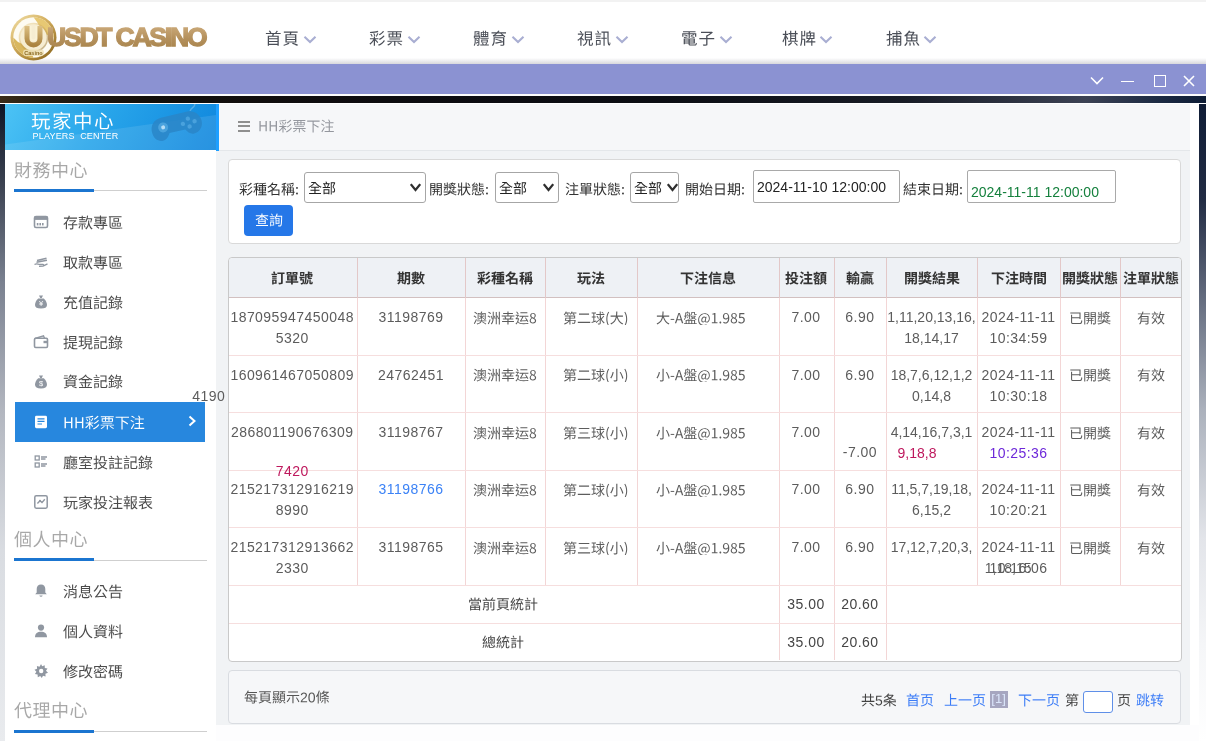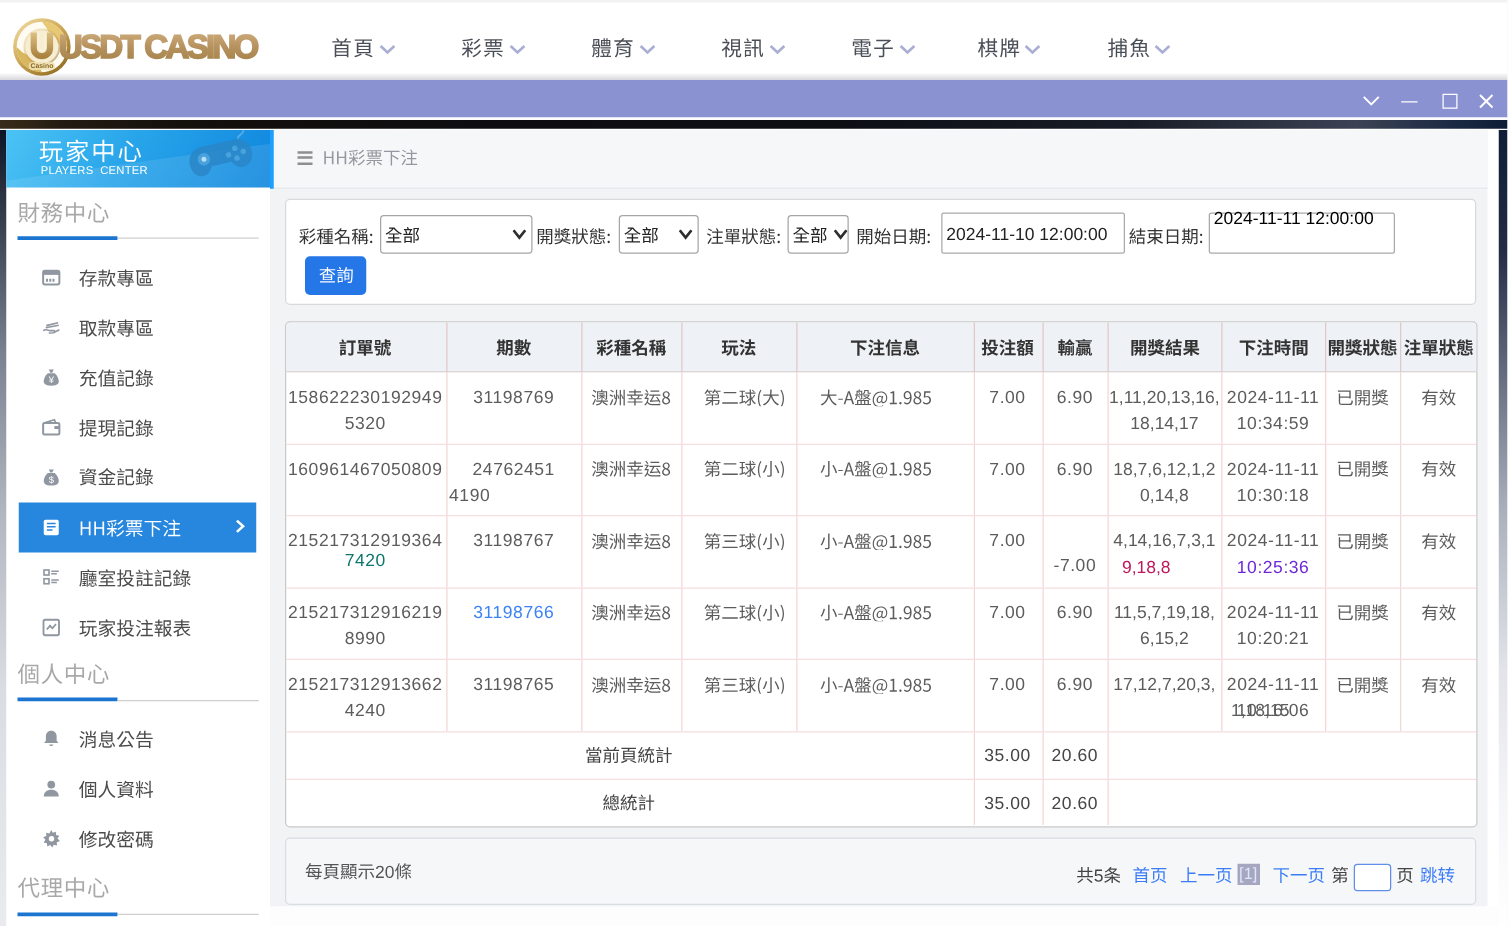--- a/index.html
+++ b/index.html
@@ -412,21 +412,21 @@
       <use href="#r5168" x="0"></use>
       <use href="#r90E8" x="1000"></use>
     </svg>
   </div>
 <svg style="position:absolute;left:666.9px;top:182.8px" width="11" height="9" viewBox="0 0 11 9">
     <path d="M0.8 1.2 L5.5 7 L10.2 1.2" fill="none" stroke="#2f2f2f" stroke-width="2.2"></path>
   </svg>
 <div style="position:absolute;left:752.5px;top:170.2px;width:147.8px;height:32.4px;background:#fff;border:1px solid #a9a9a9;border-radius:2px;"></div>
 <div style="position:absolute;left:757.0px;top:177.4px;font:400 14px/20.2px 'Liberation Sans',sans-serif;color:#222222;letter-spacing:0.0px;white-space:nowrap;">2024-11-10 12:00:00</div>
 <div style="position:absolute;left:966.5px;top:170.2px;width:149.7px;height:32.4px;background:#fff;border:1px solid #a9a9a9;border-radius:2px;"></div>
-<div style="position:absolute;left:971.0px;top:164px;font:400 14px/20.2px 'Liberation Sans',sans-serif;color:#000000;letter-spacing:0.0px;white-space:nowrap;text-align:right;">2024-11-11 12:00:00</div>
+<div style="position:absolute;left:971.0px;top:182px;font:400 14px/20.2px 'Liberation Sans',sans-serif;color:#15803d;letter-spacing:0.0px;white-space:nowrap;text-align:right;">2024-11-11 12:00:00</div>
 <div style="position:absolute;left:244.2px;top:204.7px;width:49px;height:31.2px;background:#2577e8;border-radius:4px;"></div>
 <div style="position:absolute;left:254.7px;top:213.3px;">
     <svg class="t" style="width:28.0px;height:14.0px;" viewBox="0 -880 2000 1000" fill="#ffffff">
       <use href="#r67E5" x="0"></use>
       <use href="#r8A62" x="1000"></use>
     </svg>
   </div>
 <div style="position:absolute;left:227.5px;top:256.5px;width:954.0px;height:405.0px;background:#fff;border:1px solid #c9c9c9;border-radius:4px;"></div>
 <div style="position:absolute;left:228.5px;top:257.5px;width:952.0px;height:40.0px;background:#eef1f5;border-bottom:1px solid #d2c0c0;border-radius:4px 4px 0 0;"></div>
 <div style="position:absolute;left:357.0px;top:257.5px;width:1px;height:40.0px;background:#e3c8c8;"></div>
@@ -531,21 +531,21 @@
     </svg>
   </div>
 <div style="position:absolute;left:1122.5px;top:270.5px;">
     <svg class="t" style="width:56.0px;height:14.0px;" viewBox="0 -880 4000 1000" fill="#333333">
       <use href="#b6CE8" x="0"></use>
       <use href="#b55AE" x="1000"></use>
       <use href="#b72C0" x="2000"></use>
       <use href="#b614B" x="3000"></use>
     </svg>
   </div>
-<div style="position:absolute;left:292.2px;top:309.0px;width:200px;text-align:center;margin-left:-100px;font:14px 'Liberation Sans',sans-serif;color:#5c5c5c;white-space:nowrap;line-height:normal;letter-spacing:0.45px;">158622230192949</div>
+<div style="position:absolute;left:292.2px;top:309.0px;width:200px;text-align:center;margin-left:-100px;font:14px 'Liberation Sans',sans-serif;color:#5c5c5c;white-space:nowrap;line-height:normal;letter-spacing:0.45px;">187095947450048</div>
 <div style="position:absolute;left:292.2px;top:330.0px;width:200px;text-align:center;margin-left:-100px;font:14px 'Liberation Sans',sans-serif;color:#5c5c5c;white-space:nowrap;line-height:normal;letter-spacing:0.45px;">5320</div>
 <div style="position:absolute;left:411.0px;top:309.0px;width:200px;text-align:center;margin-left:-100px;font:14px 'Liberation Sans',sans-serif;color:#5c5c5c;white-space:nowrap;line-height:normal;letter-spacing:0.45px;">31198769</div>
 <div style="position:absolute;left:472.9px;top:310.8px;">
     <svg class="t" style="width:63.8px;height:14.0px;" viewBox="0 -880 4555 1000" fill="#5c5c5c">
       <use href="#r6FB3" x="0"></use>
       <use href="#r6D32" x="1000"></use>
       <use href="#r5E78" x="2000"></use>
       <use href="#r8FD0" x="3000"></use>
       <use href="#r0038" x="4000"></use>
     </svg>
@@ -587,21 +587,21 @@
       <use href="#r734E" x="2000"></use>
     </svg>
   </div>
 <div style="position:absolute;left:1136.5px;top:310.8px;">
     <svg class="t" style="width:28.0px;height:14.0px;" viewBox="0 -880 2000 1000" fill="#5c5c5c">
       <use href="#r6709" x="0"></use>
       <use href="#r6548" x="1000"></use>
     </svg>
   </div>
 <div style="position:absolute;left:292.2px;top:366.5px;width:200px;text-align:center;margin-left:-100px;font:14px 'Liberation Sans',sans-serif;color:#5c5c5c;white-space:nowrap;line-height:normal;letter-spacing:0.45px;">160961467050809</div>
-<div style="position:absolute;left:292.2px;top:387.5px;width:200px;text-align:right;margin-left:-100px;font:14px 'Liberation Sans',sans-serif;color:#5c5c5c;white-space:nowrap;line-height:normal;letter-spacing:0.45px;">4190</div>
+<div style="position:absolute;left:292.2px;top:387.5px;width:200px;text-align:left;margin-left:-100px;font:14px 'Liberation Sans',sans-serif;color:#5c5c5c;white-space:nowrap;line-height:normal;letter-spacing:0.45px;">4190</div>
 <div style="position:absolute;left:411.0px;top:366.5px;width:200px;text-align:center;margin-left:-100px;font:14px 'Liberation Sans',sans-serif;color:#5c5c5c;white-space:nowrap;line-height:normal;letter-spacing:0.45px;">24762451</div>
 <div style="position:absolute;left:472.9px;top:368.2px;">
     <svg class="t" style="width:63.8px;height:14.0px;" viewBox="0 -880 4555 1000" fill="#5c5c5c">
       <use href="#r6FB3" x="0"></use>
       <use href="#r6D32" x="1000"></use>
       <use href="#r5E78" x="2000"></use>
       <use href="#r8FD0" x="3000"></use>
       <use href="#r0038" x="4000"></use>
     </svg>
   </div>
@@ -641,22 +641,22 @@
       <use href="#r958B" x="1000"></use>
       <use href="#r734E" x="2000"></use>
     </svg>
   </div>
 <div style="position:absolute;left:1136.5px;top:368.2px;">
     <svg class="t" style="width:28.0px;height:14.0px;" viewBox="0 -880 2000 1000" fill="#5c5c5c">
       <use href="#r6709" x="0"></use>
       <use href="#r6548" x="1000"></use>
     </svg>
   </div>
-<div style="position:absolute;left:292.2px;top:423.9px;width:200px;text-align:center;margin-left:-100px;font:14px 'Liberation Sans',sans-serif;color:#5c5c5c;white-space:nowrap;line-height:normal;letter-spacing:0.45px;">215217312919364</div>
-<div style="position:absolute;left:292.2px;top:440px;width:200px;text-align:center;margin-left:-100px;font:14px 'Liberation Sans',sans-serif;color:#0f766e;white-space:nowrap;line-height:normal;letter-spacing:0.45px;">7420</div>
+<div style="position:absolute;left:292.2px;top:423.9px;width:200px;text-align:center;margin-left:-100px;font:14px 'Liberation Sans',sans-serif;color:#5c5c5c;white-space:nowrap;line-height:normal;letter-spacing:0.45px;">286801190676309</div>
+<div style="position:absolute;left:292.2px;top:463px;width:200px;text-align:center;margin-left:-100px;font:14px 'Liberation Sans',sans-serif;color:#be185d;white-space:nowrap;line-height:normal;letter-spacing:0.45px;">7420</div>
 <div style="position:absolute;left:411.0px;top:423.9px;width:200px;text-align:center;margin-left:-100px;font:14px 'Liberation Sans',sans-serif;color:#5c5c5c;white-space:nowrap;line-height:normal;letter-spacing:0.45px;">31198767</div>
 <div style="position:absolute;left:472.9px;top:425.6px;">
     <svg class="t" style="width:63.8px;height:14.0px;" viewBox="0 -880 4555 1000" fill="#5c5c5c">
       <use href="#r6FB3" x="0"></use>
       <use href="#r6D32" x="1000"></use>
       <use href="#r5E78" x="2000"></use>
       <use href="#r8FD0" x="3000"></use>
       <use href="#r0038" x="4000"></use>
     </svg>
   </div>
@@ -752,21 +752,21 @@
       <use href="#r734E" x="2000"></use>
     </svg>
   </div>
 <div style="position:absolute;left:1136.5px;top:483.1px;">
     <svg class="t" style="width:28.0px;height:14.0px;" viewBox="0 -880 2000 1000" fill="#5c5c5c">
       <use href="#r6709" x="0"></use>
       <use href="#r6548" x="1000"></use>
     </svg>
   </div>
 <div style="position:absolute;left:292.2px;top:538.8px;width:200px;text-align:center;margin-left:-100px;font:14px 'Liberation Sans',sans-serif;color:#5c5c5c;white-space:nowrap;line-height:normal;letter-spacing:0.45px;">215217312913662</div>
-<div style="position:absolute;left:292.2px;top:559.8px;width:200px;text-align:center;margin-left:-100px;font:14px 'Liberation Sans',sans-serif;color:#5c5c5c;white-space:nowrap;line-height:normal;letter-spacing:0.45px;">4240</div>
+<div style="position:absolute;left:292.2px;top:559.8px;width:200px;text-align:center;margin-left:-100px;font:14px 'Liberation Sans',sans-serif;color:#5c5c5c;white-space:nowrap;line-height:normal;letter-spacing:0.45px;">2330</div>
 <div style="position:absolute;left:411.0px;top:538.8px;width:200px;text-align:center;margin-left:-100px;font:14px 'Liberation Sans',sans-serif;color:#5c5c5c;white-space:nowrap;line-height:normal;letter-spacing:0.45px;">31198765</div>
 <div style="position:absolute;left:472.9px;top:540.5px;">
     <svg class="t" style="width:63.8px;height:14.0px;" viewBox="0 -880 4555 1000" fill="#5c5c5c">
       <use href="#r6FB3" x="0"></use>
       <use href="#r6D32" x="1000"></use>
       <use href="#r5E78" x="2000"></use>
       <use href="#r8FD0" x="3000"></use>
       <use href="#r0038" x="4000"></use>
     </svg>
   </div>

